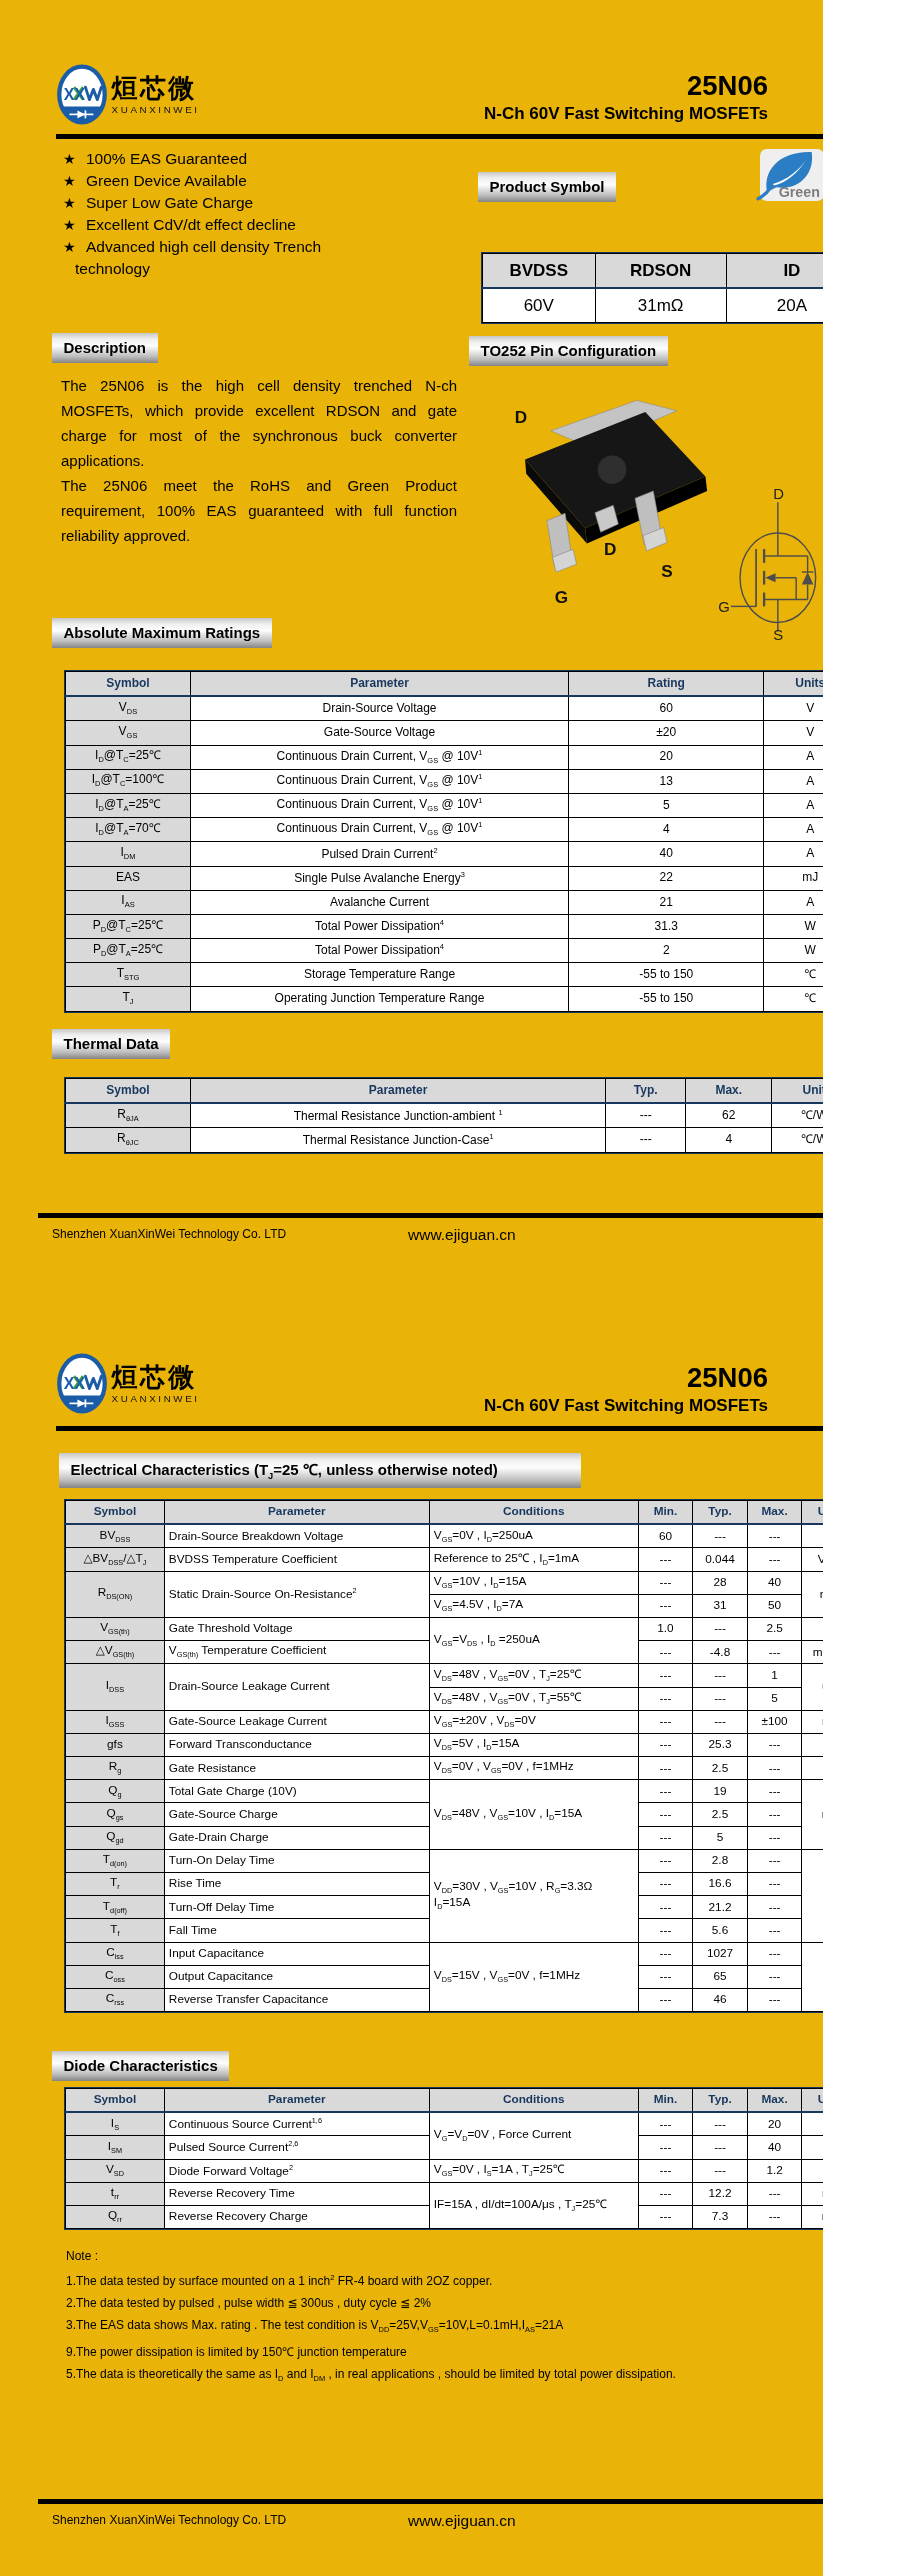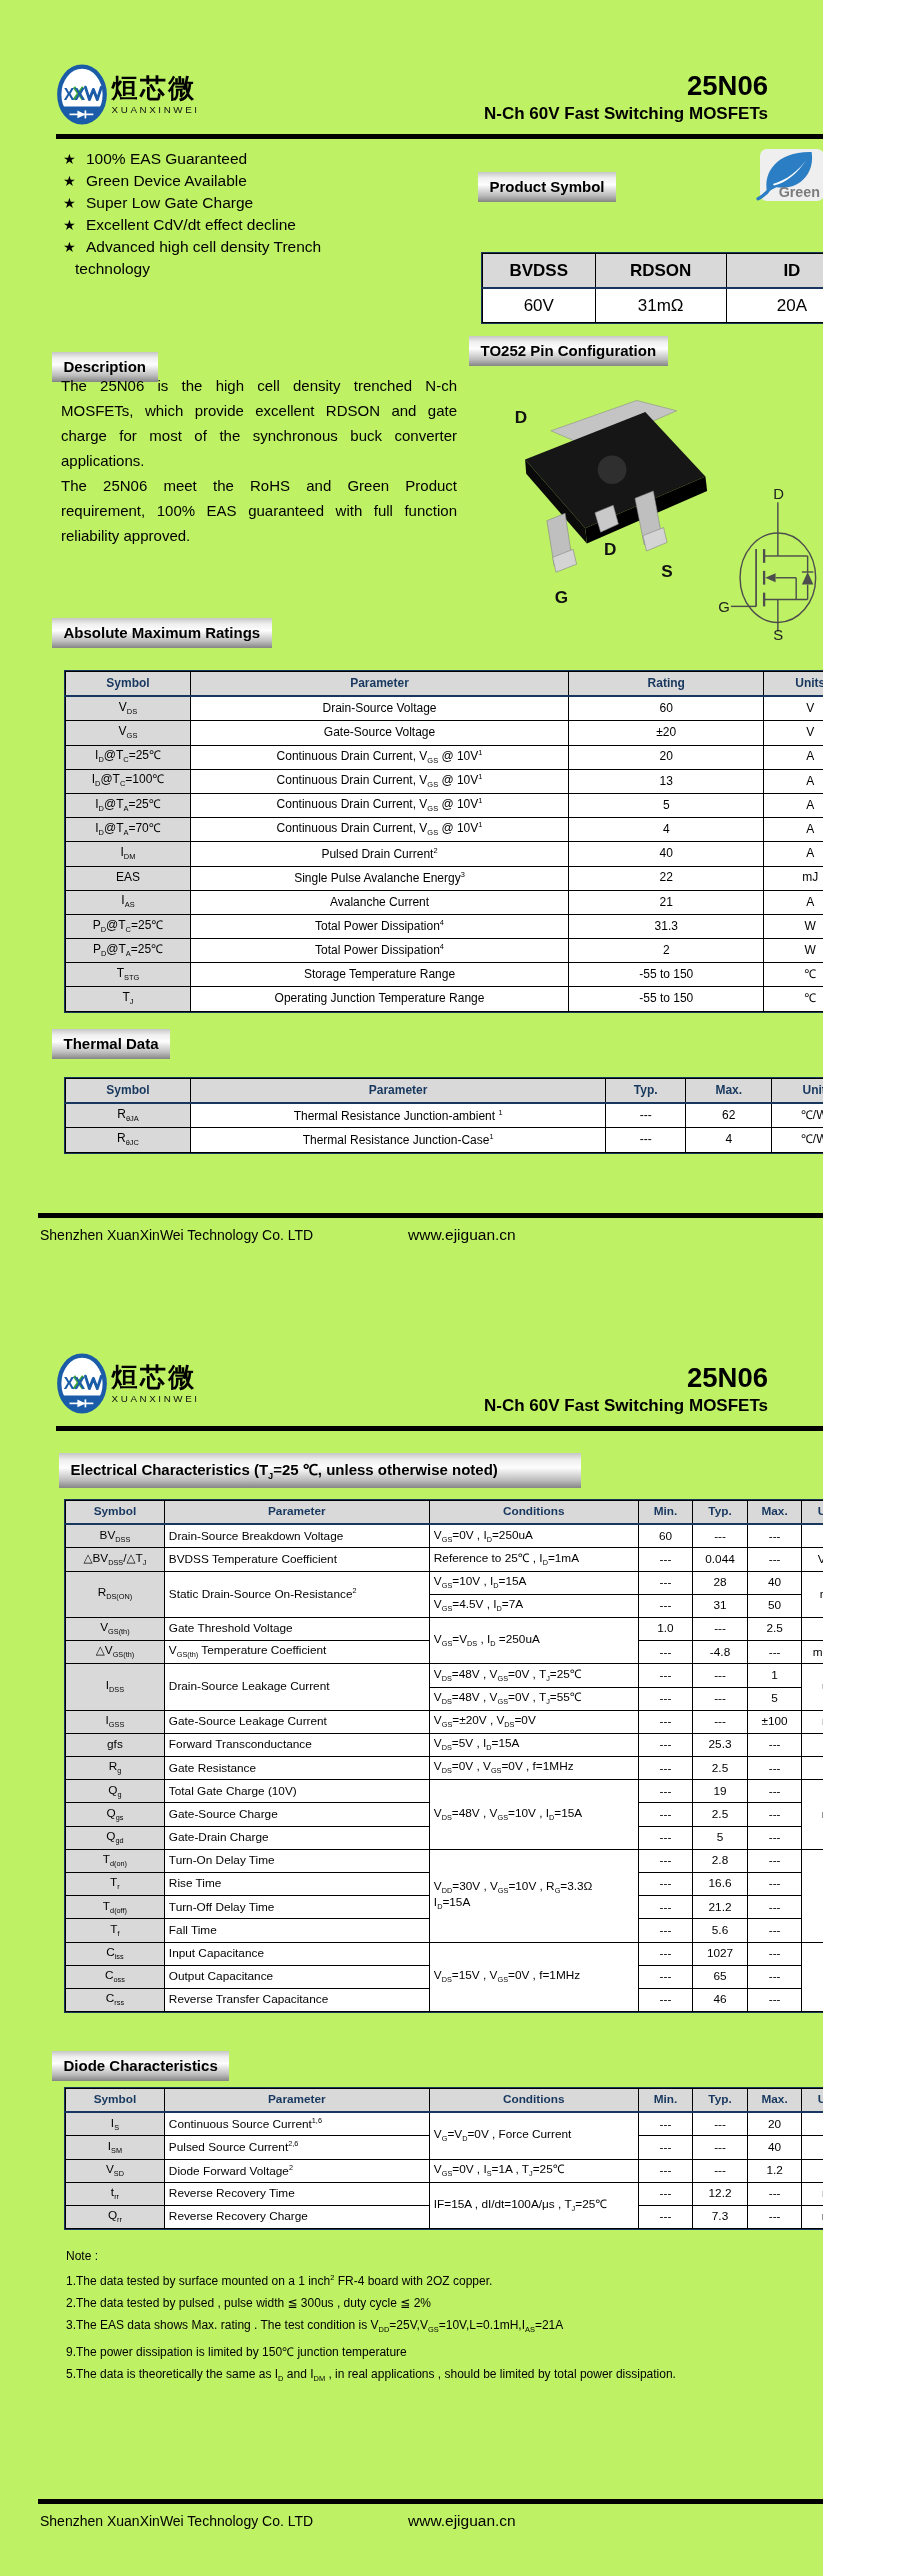--- a/index.html
+++ b/index.html
@@ -1,33 +1,33 @@
 <!DOCTYPE html>
 <html style="font-size:9.2px"><head>
 <meta charset="utf-8">
 <style>
   html,body{margin:0;padding:0;background:#fff;}
   body{width:911px;font-family:"Liberation Sans",sans-serif;color:#000;}
-  .page{position:relative;width:823px;height:1288px;background:#bef264;overflow:hidden;}
+  .page{position:relative;width:823px;height:1288px;background:#eab308;overflow:hidden;}
 
   
   .logo{position:absolute;display:flex;align-items:center;}
   .logo-txt{margin-left:4.6px;}
   .logo-cn{font-size:26px;font-weight:bold;letter-spacing:2.3px;line-height:1.1;color:#000;}
   .logo-en{font-size:9.8px;letter-spacing:2.6px;color:#111;margin-top:1.1px;}
 
   
   .titleblk{position:absolute;right:55px;text-align:right;}
   .partno{font-size:27.5px;font-weight:bold;line-height:1.05;text-align:right;}
   .subtitle{font-size:17px;font-weight:bold;margin-top:3.4px;}
 
   .hrule{position:absolute;left:56px;width:801px;height:4.6px;background:#000;}
   .foot-rule{position:absolute;left:38px;width:854px;height:4.6px;background:#000;}
   .footer{position:absolute;left:0;width:911px;height:29px;}
-  .f-co{position:absolute;left:40px;top:3.4px;font-size:14px;}
+  .f-co{position:absolute;left:52px;top:3.4px;font-size:12px;}
   .f-web{position:absolute;left:408px;top:2.3px;font-size:15.5px;}
   .f-pg{position:absolute;right:46px;top:0;font-size:19.5px;}
 
   
   .features{position:absolute;}
   .feat{display:flex;font-size:15.5px;line-height:22px;}
   .star{width:23px;font-size:14.3px;}
   .feat.nostar .ftxt{margin-left:12px;}
 
   
@@ -148,21 +148,21 @@
           </tr>
           <tr>
             <td>60V</td>
             <td>31mΩ</td>
             <td>20A</td>
           </tr>
         </tbody>
       </table>
     </div>
 
-  <div class="slab" style="left:52px;top:352px;">Description</div>
+  <div class="slab" style="left:52px;top:333px;">Description</div>
 
   <div class="desc" style="left:61px;top:373px;">
     <p>The 25N06 is the high cell density trenched N-ch MOSFETs, which provide excellent RDSON and gate charge for most of the synchronous buck converter applications.</p>
     <p>The 25N06 meet the RoHS and Green Product requirement, 100% EAS guaranteed with full function reliability approved.</p>
   </div>
 
   <div class="slab" style="left:469px;top:336px;">TO252 Pin Configuration</div>
 
   <svg class="pkg" style="left:485px;top:376px;" width="229" height="247" viewBox="0 0 400 430">
     <text x="52" y="82" class="pkt">D</text>

